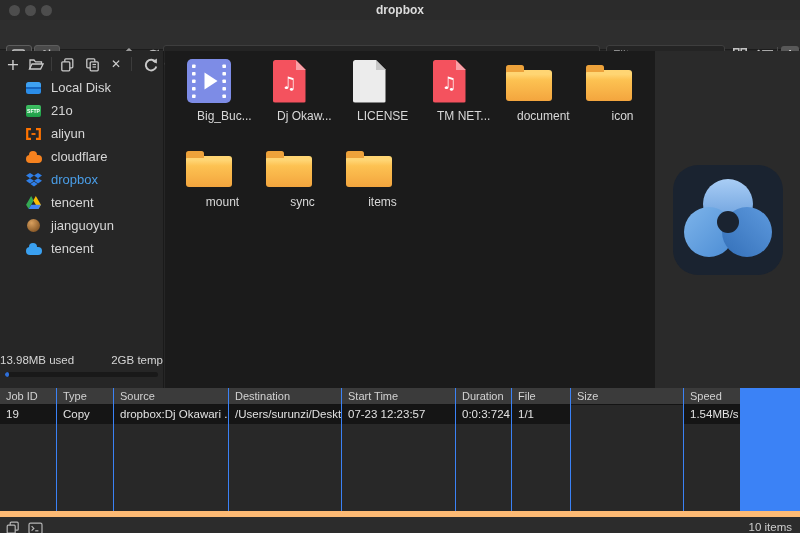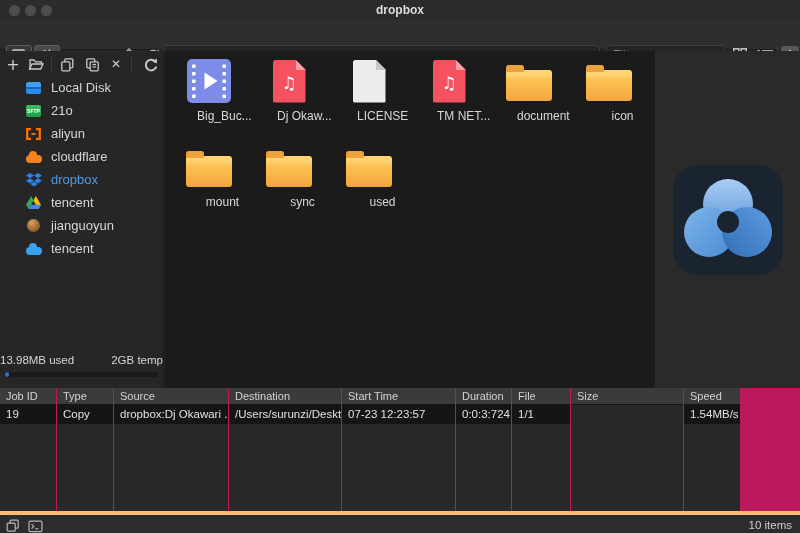--- a/index.html
+++ b/index.html
@@ -88,35 +88,35 @@
   .infopanel { position:absolute; top:51px; left:655px; width:145px; height:337px; background:#2a2a2a; }
   .applogo { position:absolute; top:114px; left:18px; }
 
   
   .usage { position:absolute; top:303px; left:0; width:163px; }
   .usage .row { display:flex; justify-content:space-between; padding:0 0; font-size:11.5px; color:#d5d5d5; }
   .pbar { margin:6px 5px 0 5px; height:5px; border-radius:2.5px; background:#191919; overflow:hidden; }
   .pfill { width:2.5%; height:100%; background:#2f6fd8; border-radius:2.5px; }
 
   
-  .table { position:absolute; top:388px; left:0; width:800px; height:123px; background:#be185d;
+  .table { position:absolute; top:388px; left:0; width:800px; height:123px; background:#3b82f6;
            display:flex; gap:1px; }
   .tcol { display:flex; flex-direction:column; overflow:hidden; }
   .c0{width:56px;flex:none}.c1{width:56px;flex:none}.c2{width:114px;flex:none}.c3{width:112px;flex:none}
   .c4{width:113px;flex:none}.c5{width:55px;flex:none}.c6{width:58px;flex:none}.c7{width:112px;flex:none}
   .c8{width:56px;flex:none}.c9{flex:1}
   .th { height:17px; line-height:17px; background:#3b3b3b; color:#d2d2d2; font-size:11px;
         padding-left:6px; white-space:nowrap; border-bottom:1px solid #141414; }
   .td { height:19px; line-height:19px; background:#151515; color:#e2e2e2; font-size:11.5px;
         padding-left:6px; white-space:nowrap; overflow:hidden; }
   .tfill { flex:1; background:#282828; }
 
   
   .statusbar { position:absolute; top:511px; left:0; width:800px; height:22px; background:#2c2c2c;
-               border-top:4px solid #fdba74; }
+               border-top:6px solid #fdba74; }
   .sbico { position:absolute; top:4px; width:16px; height:14px; display:flex; align-items:center; justify-content:center; }
   .items-count { position:absolute; top:0; right:8px; height:21px; line-height:21px; font-size:11.5px; color:#cdcdcd; }
 
   svg { display:block; }
 </style>
 </head>
 <body>
 
 <div class="window">
 
@@ -369,21 +369,21 @@
         <div class="ficon">
             <div class="folder"></div>
           </div>
         <div class="flabel">sync</div>
       </div>
 
       <div class="fcell">
         <div class="ficon">
             <div class="folder"></div>
           </div>
-        <div class="flabel">used</div>
+        <div class="flabel">items</div>
       </div>
 
     </div>
   </div>
 
   <div class="infopanel">
     <div class="applogo">
       <svg width="110" height="110" viewBox="0 0 110 110">
         <defs>
           <linearGradient id="g1" x1="0" y1="0" x2="0" y2="1">

